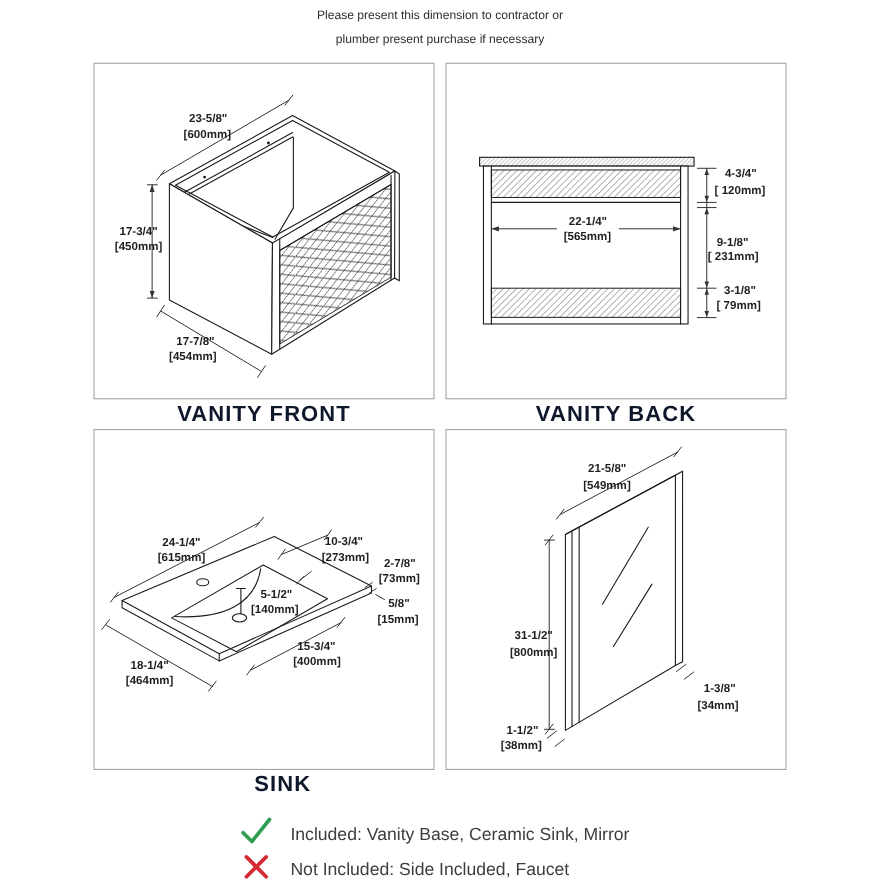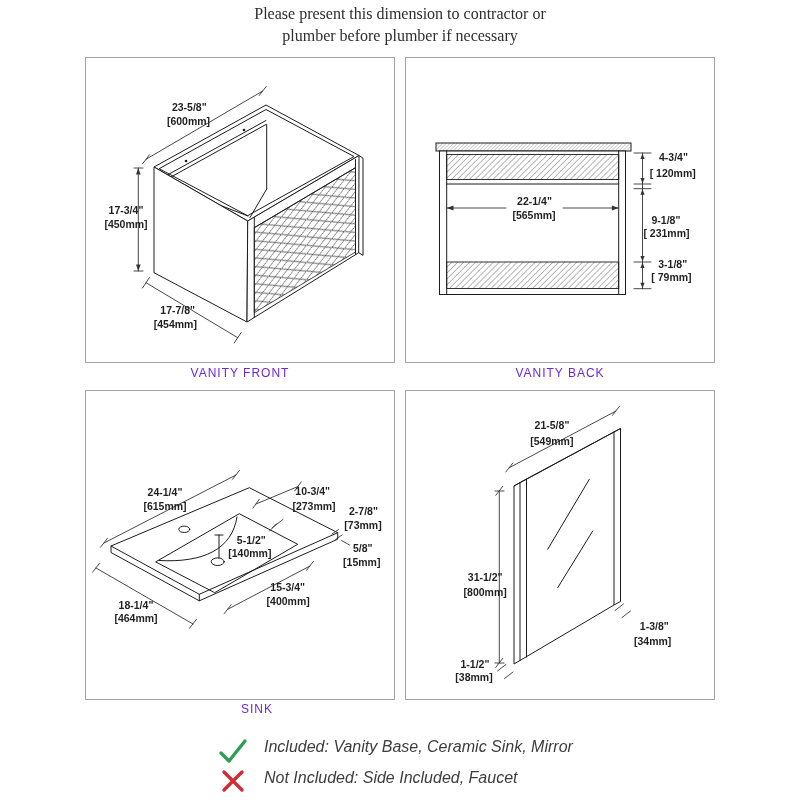--- a/index.html
+++ b/index.html
@@ -1,49 +1,49 @@
 <!DOCTYPE html>
 <html><head>
 <meta charset="utf-8">
 <style>
   html,body{margin:0;padding:0;background:#ffffff;}
   .canvas{position:relative;width:800px;height:800px;background:#ffffff;overflow:hidden;
           font-family:"Liberation Sans",sans-serif;}
   .header{position:absolute;top:3px;left:0;width:800px;text-align:center;
-          font-size:16px;line-height:22px;color:#2e2e2e;font-family:Liberation Serif, serif;}
+          font-size:11px;line-height:22px;color:#2e2e2e;}
   .panel{position:absolute;border:1px solid #a3a3a3;background:#fff;box-sizing:border-box;}
   #p-front{left:85px;top:57px;width:310px;height:306px;}
   #p-back{left:405px;top:57px;width:310px;height:306px;}
   #p-sink{left:85px;top:390px;width:310px;height:310px;}
   #p-mirror{left:405px;top:390px;width:310px;height:310px;}
-  .panel-title{position:absolute;width:310px;text-align:center;font-size:12px;
-               letter-spacing:1px;color:#6d28d9;font-weight:400;}
+  .panel-title{position:absolute;width:310px;text-align:center;font-size:20px;
+               letter-spacing:1px;color:#0f172a;font-weight:700;}
   #t-front{left:85px;top:366px;}
   #t-back{left:405px;top:366px;}
   #t-sink{left:102px;top:702px;}
   #t-mirror{left:405px;top:702px;}
   svg{display:block;}
   svg text{font-family:"Liberation Sans",sans-serif;font-size:10.5px;font-weight:700;fill:#1f1f1f;}
   .st{stroke:#1c1c1c;stroke-width:1;fill:none;stroke-linecap:round;stroke-linejoin:round;}
   .stw{stroke:#1c1c1c;stroke-width:1;fill:#ffffff;stroke-linejoin:round;}
   .dim{stroke:#333333;stroke-width:0.9;fill:none;stroke-linecap:round;}
   .arr{fill:#333333;stroke:none;}
   .legend{position:absolute;left:202px;top:738px;}
-  .legend-row{display:flex;align-items:flex-start;height:31px;font-style:italic;}
+  .legend-row{display:flex;align-items:flex-end;height:31px;}
   .legend-row .ic{width:32px;display:flex;justify-content:center;}
   .legend-row span{margin-left:15px;font-size:16px;color:#3d3d3d;}
 </style>
 </head>
 <body>
 
 <div class="canvas">
 
   <div class="header">
     <div>Please present this dimension to contractor or</div>
-    <div>plumber before plumber if necessary</div>
+    <div>plumber present purchase if necessary</div>
   </div>
 
   <div class="panel" id="p-front">
     <svg width="308" height="304" viewBox="0 0 308 304">
       <defs>
         <pattern id="dmd" width="12.6" height="8.6" patternUnits="userSpaceOnUse" patternTransform="skewY(-30.7)">
           <path d="M6.3,0 L12.6,4.3 L6.3,8.6 L0,4.3 Z" fill="none" stroke="#222" stroke-width="0.65"></path>
         </pattern>
       </defs>
       <g>

